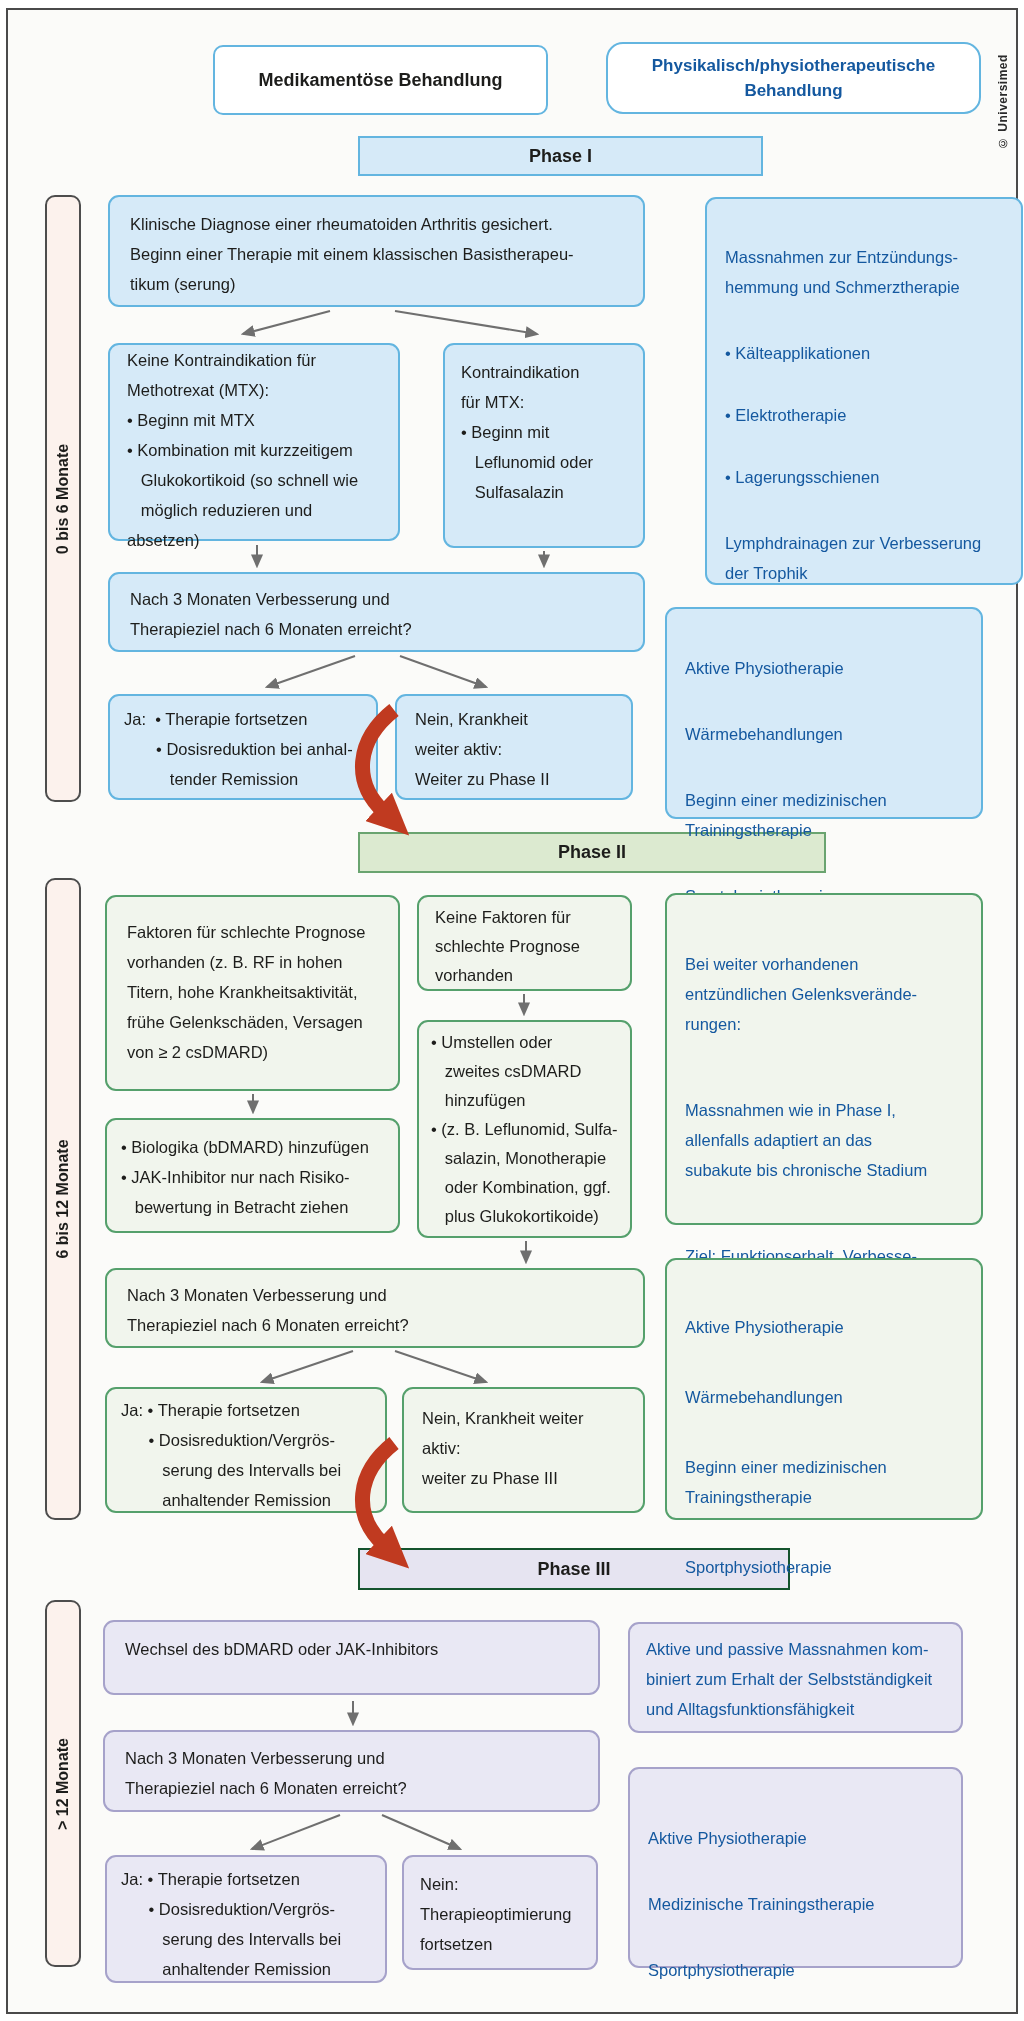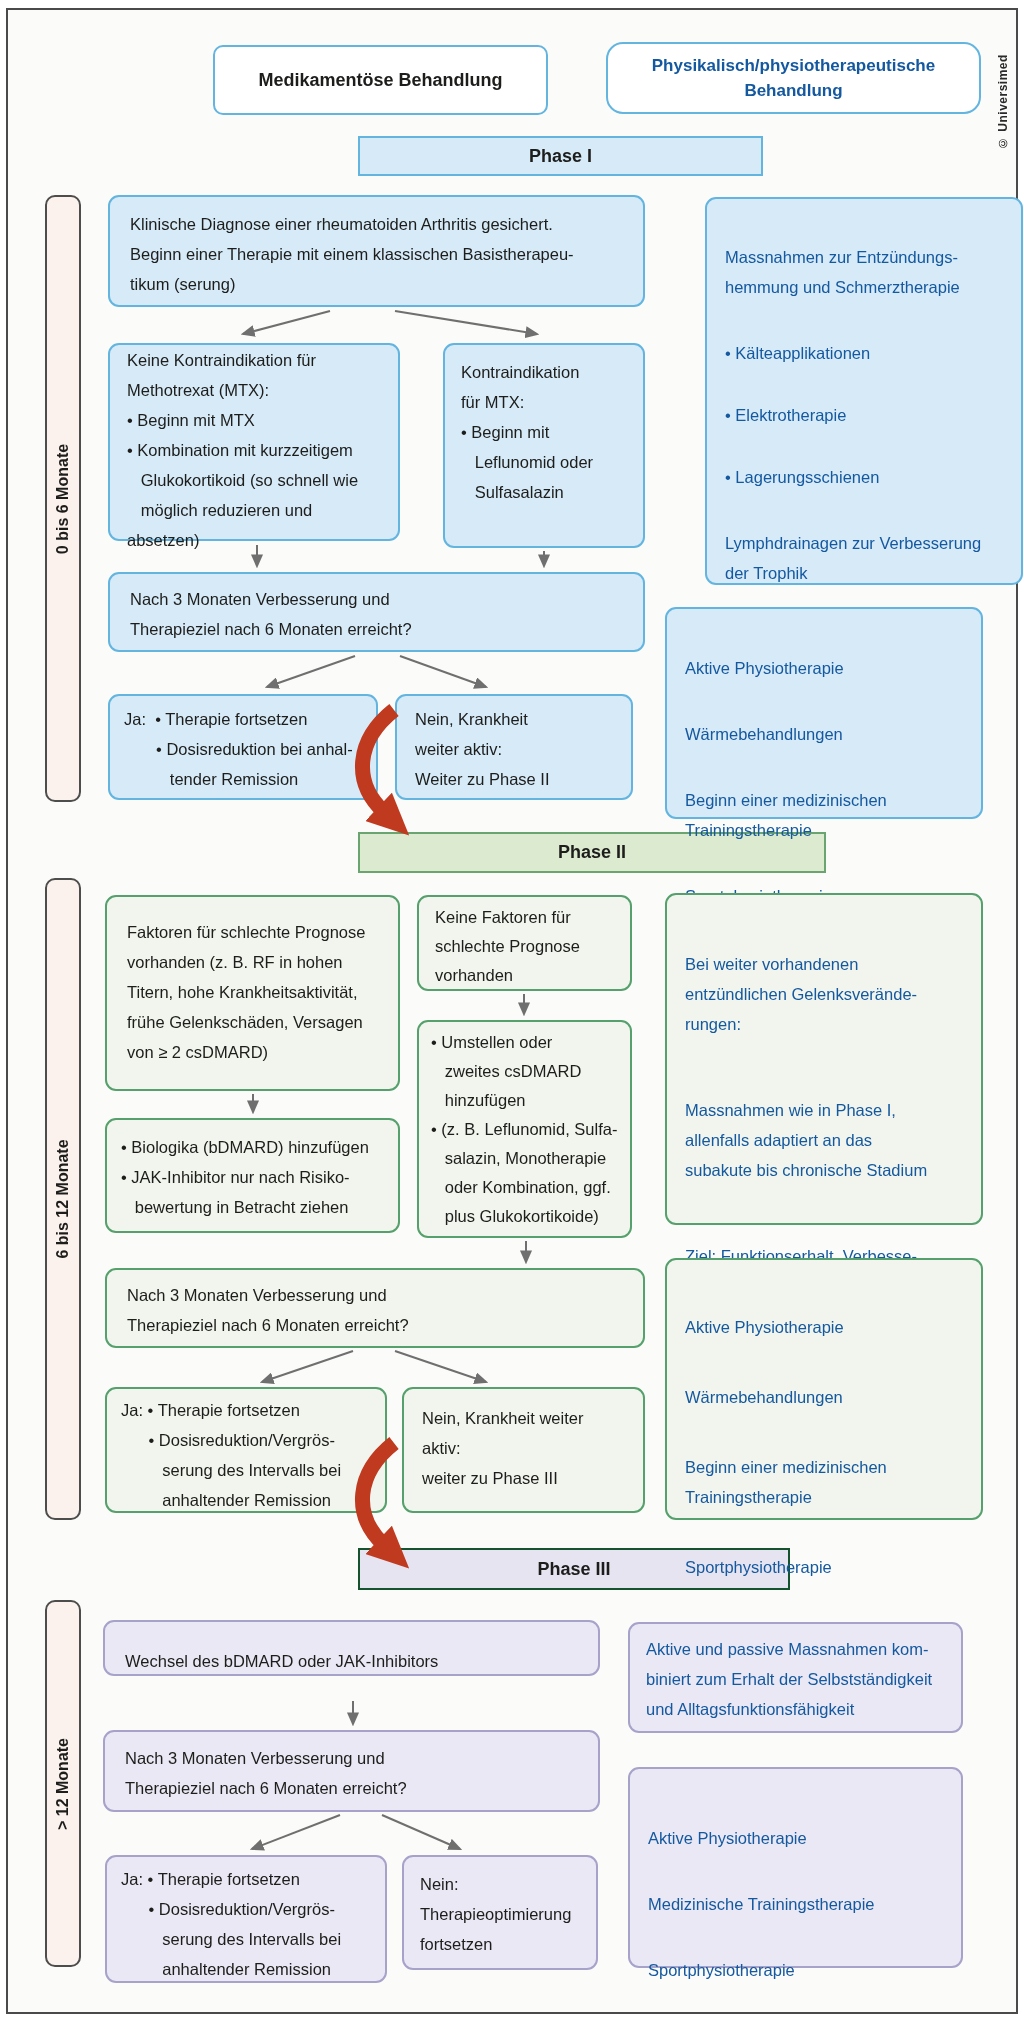--- a/index.html
+++ b/index.html
@@ -142,21 +142,21 @@
 rung der Selbständigkeit</div>
   </div>
   <div class="box green bluetext para-box" style="left:665px;top:1258px;width:318px;height:262px;padding-top:22px;">
     <div class="para" style="margin-bottom:10px;">Aktive Physiotherapie</div>
     <div class="para" style="margin-bottom:10px;">Wärmebehandlungen</div>
     <div class="para" style="margin-bottom:10px;">Beginn einer medizinischen
 Trainingstherapie</div>
     <div class="para">Sportphysiotherapie</div>
   </div>
 
-  <div class="box purple" style="left:103px;top:1620px;width:497px;height:56px;padding:24px 20px;">Wechsel des bDMARD oder JAK-Inhibitors</div>
+  <div class="box purple" style="left:103px;top:1620px;width:497px;height:75px;padding:12px 20px;">Wechsel des bDMARD oder JAK-Inhibitors</div>
   <div class="box purple" style="left:103px;top:1730px;width:497px;height:82px;padding:11px 20px;">Nach 3 Monaten Verbesserung und
 Therapieziel nach 6 Monaten erreicht?</div>
   <div class="box purple" style="left:105px;top:1855px;width:282px;height:128px;padding:7px 14px;">Ja: • Therapie fortsetzen
 &nbsp;&nbsp;&nbsp;&nbsp;&nbsp;&nbsp;• Dosisreduktion/Vergrös-
 &nbsp;&nbsp;&nbsp;&nbsp;&nbsp;&nbsp;&nbsp;&nbsp;&nbsp;serung des Intervalls bei
 &nbsp;&nbsp;&nbsp;&nbsp;&nbsp;&nbsp;&nbsp;&nbsp;&nbsp;anhaltender Remission</div>
   <div class="box purple" style="left:402px;top:1855px;width:196px;height:115px;padding:12px 16px;">Nein:
 Therapieoptimierung
 fortsetzen</div>
 

